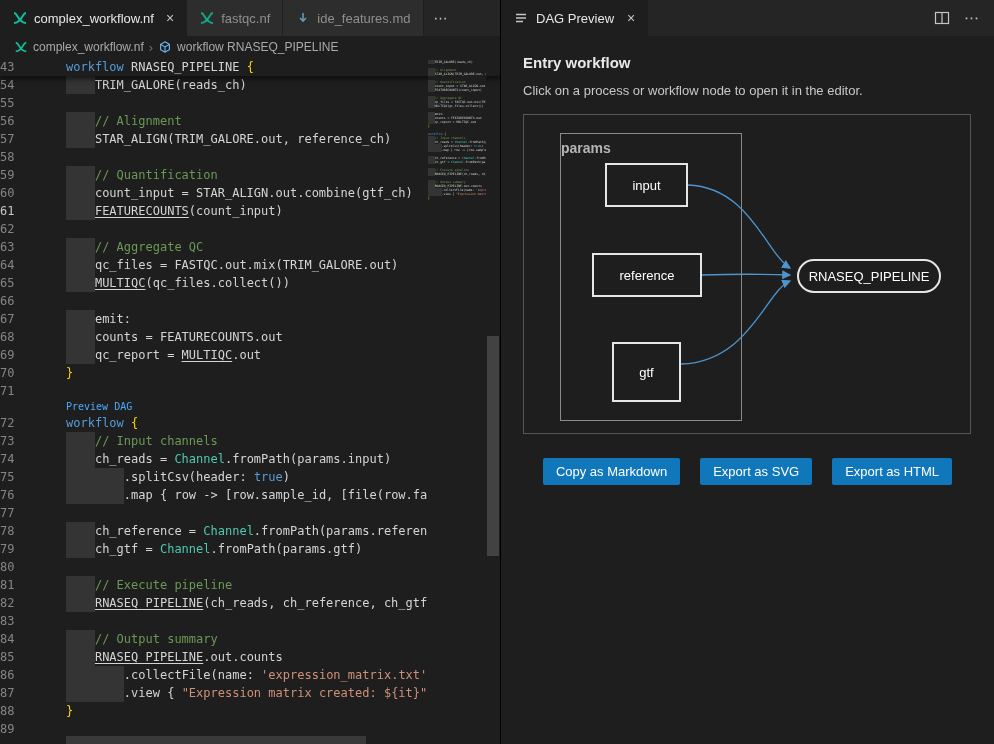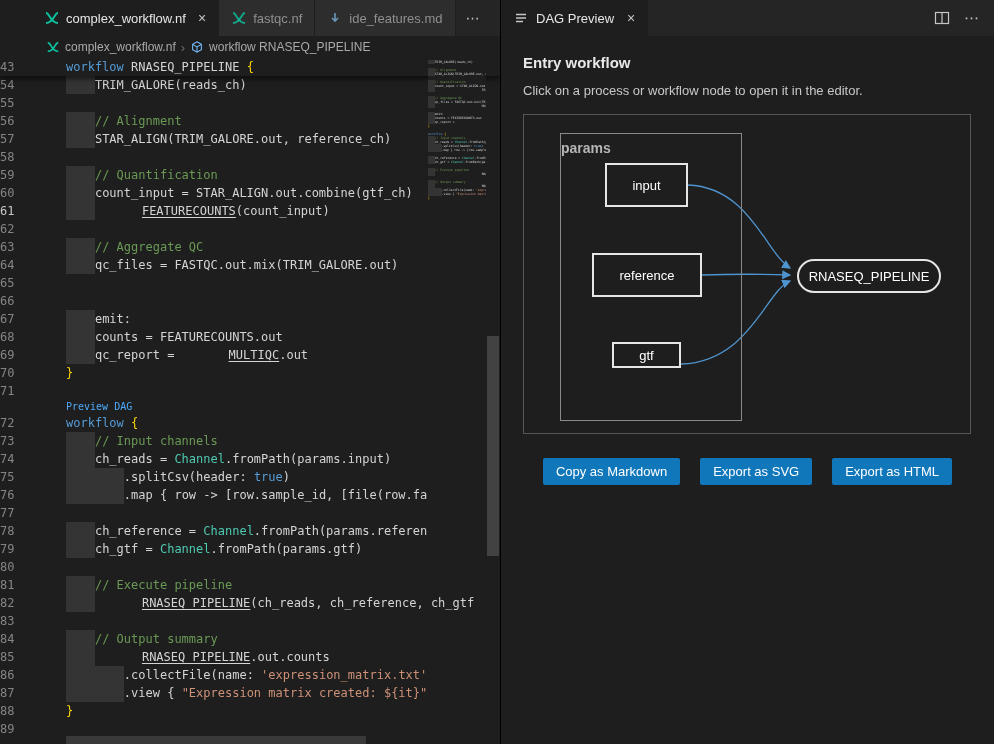--- a/index.html
+++ b/index.html
@@ -1,20 +1,20 @@
 <!DOCTYPE html>
 <html style="--btn: #1177bb; --edge: #4e94ce; --kw: #569cd6; --cm: #6a9955; --st: #ce9178; --ty: #4ec9b0; --yb: #ffd602; --lens: #4daafc; --nf: #0dc09d;"><head>
 <meta charset="utf-8">
 <style>
   * { margin:0; padding:0; box-sizing:border-box; }
   html,body { width:994px; height:744px; overflow:hidden; }
   body { background:#1e1e1e; font-family:"Liberation Sans", sans-serif; color:#cccccc; position:relative; }
 
   
-  .editor-group { position:absolute; left:0; top:0; width:500px; height:744px; background:#1e1e1e;padding-left:32px; }
+  .editor-group { position:absolute; left:0; top:0; width:500px; height:744px; background:#1e1e1e; }
   .tabbar { height:36px; background:#252526; display:flex; align-items:stretch; }
   .tab { display:flex; align-items:center; gap:6px; padding:0 12px; background:#2d2d2d; color:#8f8f8f; font-size:13px; border-right:1px solid #1e1e1e; white-space:nowrap; }
   .tab.active { background:#1e1e1e; color:#e7e7e7; }
   .tab .close { margin-left:6px; color:#c5c5c5; font-size:14px; }
   .tab-overflow { display:flex; align-items:center; padding:0 10px; color:#c5c5c5; font-size:14px; }
   .icon16 { width:16px; height:16px; flex:none; display:inline-block; }
 
   .breadcrumb { height:22px; display:flex; align-items:center; gap:5px; padding-left:14px; font-size:12px; color:#a9a9a9; background:#1e1e1e; }
   .crumb-sep { color:#6e6e6e; font-size:13px; }
 
@@ -27,21 +27,21 @@
   .ws { display:inline-block; height:18px; vertical-align:top; background:rgba(255,255,255,0.10); }
   .codelens { height:14px; line-height:14px; padding-left:66px; font-size:10px; color:var(--lens); cursor:pointer; }
 
   .pl { color:#d4d4d4; }
   .kw { color:var(--kw); }
   .cm { color:var(--cm); }
   .st { color:var(--st); }
   .ct { color:var(--kw); }
   .ty { color:var(--ty); }
   .yb { color:var(--yb); }
-  .u  { text-decoration:underline; text-underline-offset:2px;margin-left:47px; }
+  .u  { text-decoration:underline; text-underline-offset:2px; }
 
   .minimap { position:absolute; top:0; right:14px; width:58px; height:420px; background:#1e1e1e; z-index:4; overflow:hidden; padding-top:2px; }
   .mm-line { height:4px; line-height:4px; font-size:3px; white-space:pre; overflow:hidden; }
   .mm-line .ws { height:4px; background:rgba(255,255,255,0.10); }
   .vscroll { position:absolute; top:0; right:0; width:14px; height:686px; z-index:5; }
   .vthumb { position:absolute; top:278px; left:1px; width:12px; height:220px; background:rgba(121,121,121,0.40); }
   .hscroll { position:absolute; bottom:0; left:0; width:486px; height:8px; z-index:5; }
   .hthumb { position:absolute; left:66px; width:300px; height:8px; background:rgba(121,121,121,0.30); }
 
   
@@ -58,21 +58,21 @@
 
   .dag-box { position:relative; width:448px; height:320px; border:1px solid #565656; background:#1e1e1e; }
   .dag-edges { position:absolute; left:0; top:0; width:448px; height:320px; }
   .dag-edges path.edge { stroke:var(--edge); stroke-width:1.3; fill:none; }
   .dag-edges .arrowhead { fill:var(--edge); }
   .cluster { position:absolute; left:36px; top:18px; width:182px; height:288px; border:1px solid #8a8a8a; }
   .cluster-label { text-align:left; color:#b5b5b5; font-size:14px; font-weight:600; margin-top:6px; }
   .dag-node { position:absolute; border:2px solid #e6e6e6; background:#1e1e1e; color:#ffffff; display:flex; align-items:center; justify-content:center; font-size:13px; cursor:pointer; }
   .node-input { left:81px; top:48px; width:83px; height:44px; }
   .node-reference { left:68px; top:138px; width:110px; height:44px; }
-  .node-gtf { left:88px; top:227px; width:69px; height:26px; }
+  .node-gtf { left:88px; top:227px; width:69px; height:60px; }
   .node-target { left:273px; top:144px; width:144px; height:34px; border-radius:17px; }
 
   .btn-row { margin-top:24px; display:flex; justify-content:center; gap:20px; }
   .btn { background:var(--btn); color:#ffffff; font-size:13px; padding:6px 13px; border:none; border-radius:2px; font-family:"Liberation Sans", sans-serif; cursor:pointer; }
 </style>
 </head>
 <body>
 
 <div class="editor-group">
 
@@ -134,21 +134,21 @@
         <div class="line"><span class="num">55</span><span class="codetxt"></span></div>
         <div class="line"><span class="num">56</span><span class="codetxt"><span class="ws" style="width: 28.92px;"></span><span class="cm">// Alignment</span></span></div>
         <div class="line"><span class="num">57</span><span class="codetxt"><span class="ws" style="width: 28.92px;"></span><span class="pl">STAR_ALIGN(TRIM_GALORE.out, reference_ch)</span></span></div>
         <div class="line"><span class="num">58</span><span class="codetxt"></span></div>
         <div class="line"><span class="num">59</span><span class="codetxt"><span class="ws" style="width: 28.92px;"></span><span class="cm">// Quantification</span></span></div>
         <div class="line"><span class="num">60</span><span class="codetxt"><span class="ws" style="width: 28.92px;"></span><span class="pl">count_input = STAR_ALIGN.out.combine(gtf_ch)</span></span></div>
         <div class="line"><span class="num active">61</span><span class="codetxt"><span class="ws" style="width: 28.92px;"></span><span class="pl u">FEATURECOUNTS</span><span class="pl">(count_input)</span></span></div>
         <div class="line"><span class="num">62</span><span class="codetxt"></span></div>
         <div class="line"><span class="num">63</span><span class="codetxt"><span class="ws" style="width: 28.92px;"></span><span class="cm">// Aggregate QC</span></span></div>
         <div class="line"><span class="num">64</span><span class="codetxt"><span class="ws" style="width: 28.92px;"></span><span class="pl">qc_files = FASTQC.out.mix(TRIM_GALORE.out)</span></span></div>
-        <div class="line"><span class="num">65</span></div>
+        <div class="line"><span class="num">65</span><span class="codetxt"><span class="ws" style="width: 28.92px;"></span><span class="pl u">MULTIQC</span><span class="pl">(qc_files.collect())</span></span></div>
         <div class="line"><span class="num">66</span><span class="codetxt"></span></div>
         <div class="line"><span class="num">67</span><span class="codetxt"><span class="ws" style="width: 28.92px;"></span><span class="pl">emit:</span></span></div>
         <div class="line"><span class="num">68</span><span class="codetxt"><span class="ws" style="width: 28.92px;"></span><span class="pl">counts = FEATURECOUNTS.out</span></span></div>
         <div class="line"><span class="num">69</span><span class="codetxt"><span class="ws" style="width: 28.92px;"></span><span class="pl">qc_report = </span><span class="pl u">MULTIQC</span><span class="pl">.out</span></span></div>
         <div class="line"><span class="num">70</span><span class="codetxt"><span class="yb">}</span></span></div>
         <div class="line"><span class="num">71</span><span class="codetxt"></span></div>
         <div class="codelens">Preview DAG</div>
         <div class="line"><span class="num">72</span><span class="codetxt"><span class="kw">workflow</span><span class="pl"> </span><span class="yb">{</span></span></div>
         <div class="line"><span class="num">73</span><span class="codetxt"><span class="ws" style="width: 28.92px;"></span><span class="cm">// Input channels</span></span></div>
         <div class="line"><span class="num">74</span><span class="codetxt"><span class="ws" style="width: 28.92px;"></span><span class="pl">ch_reads = </span><span class="ty">Channel</span><span class="pl">.fromPath(params.input)</span></span></div>

